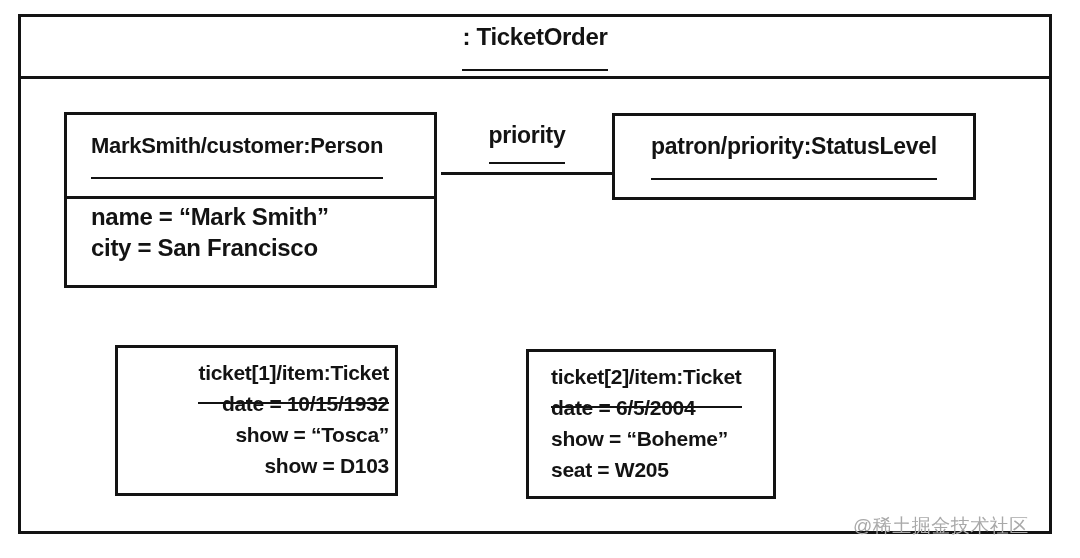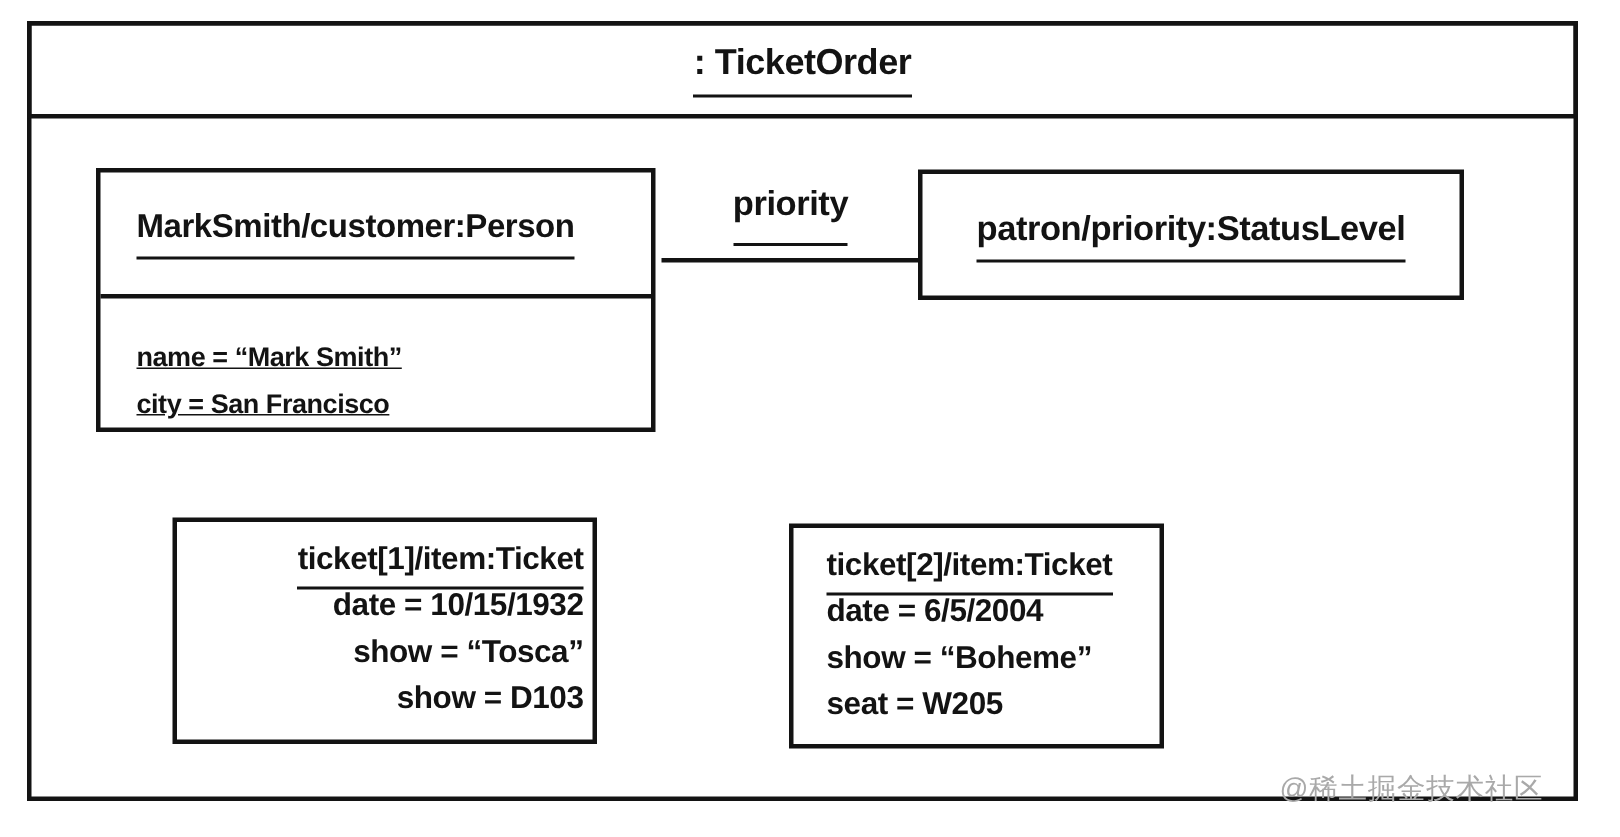--- a/index.html
+++ b/index.html
@@ -32,21 +32,21 @@
     border: 3px solid #131313;
     display: flex;
     align-items: center;
     justify-content: center;
     font-size: 24px;
   }
 
   
   .u {
     border-bottom: 2.6px solid #131313;
-    padding-bottom: 7px;
+    padding-bottom: 18px;
   }
 
   
   .obj {
     border: 3px solid #131313;
     background: #ffffff;
   }
   .obj-person {
     left: 64px; top: 112px;
     width: 373px; height: 176px;
@@ -54,24 +54,23 @@
   .obj-person .obj-header {
     box-sizing: border-box;
     height: 84px;
     border-bottom: 3px solid #131313;
     display: flex;
     align-items: center;
     padding-left: 24px;
     font-size: 22px;
   }
   .obj-person .obj-attrs {
-    padding: 24px 8px 0 24px;
-    font-size: 18px;
+    padding: 2px 8px 0 24px;
+    font-size: 24px;
     line-height: 31px;
-    text-decoration: underline;
   }
   .obj-status {
     left: 612px; top: 113px;
     width: 364px; height: 87px;
     display: flex;
     align-items: center;
     justify-content: center;
     font-size: 23px;
   }
   .obj-ticket {

